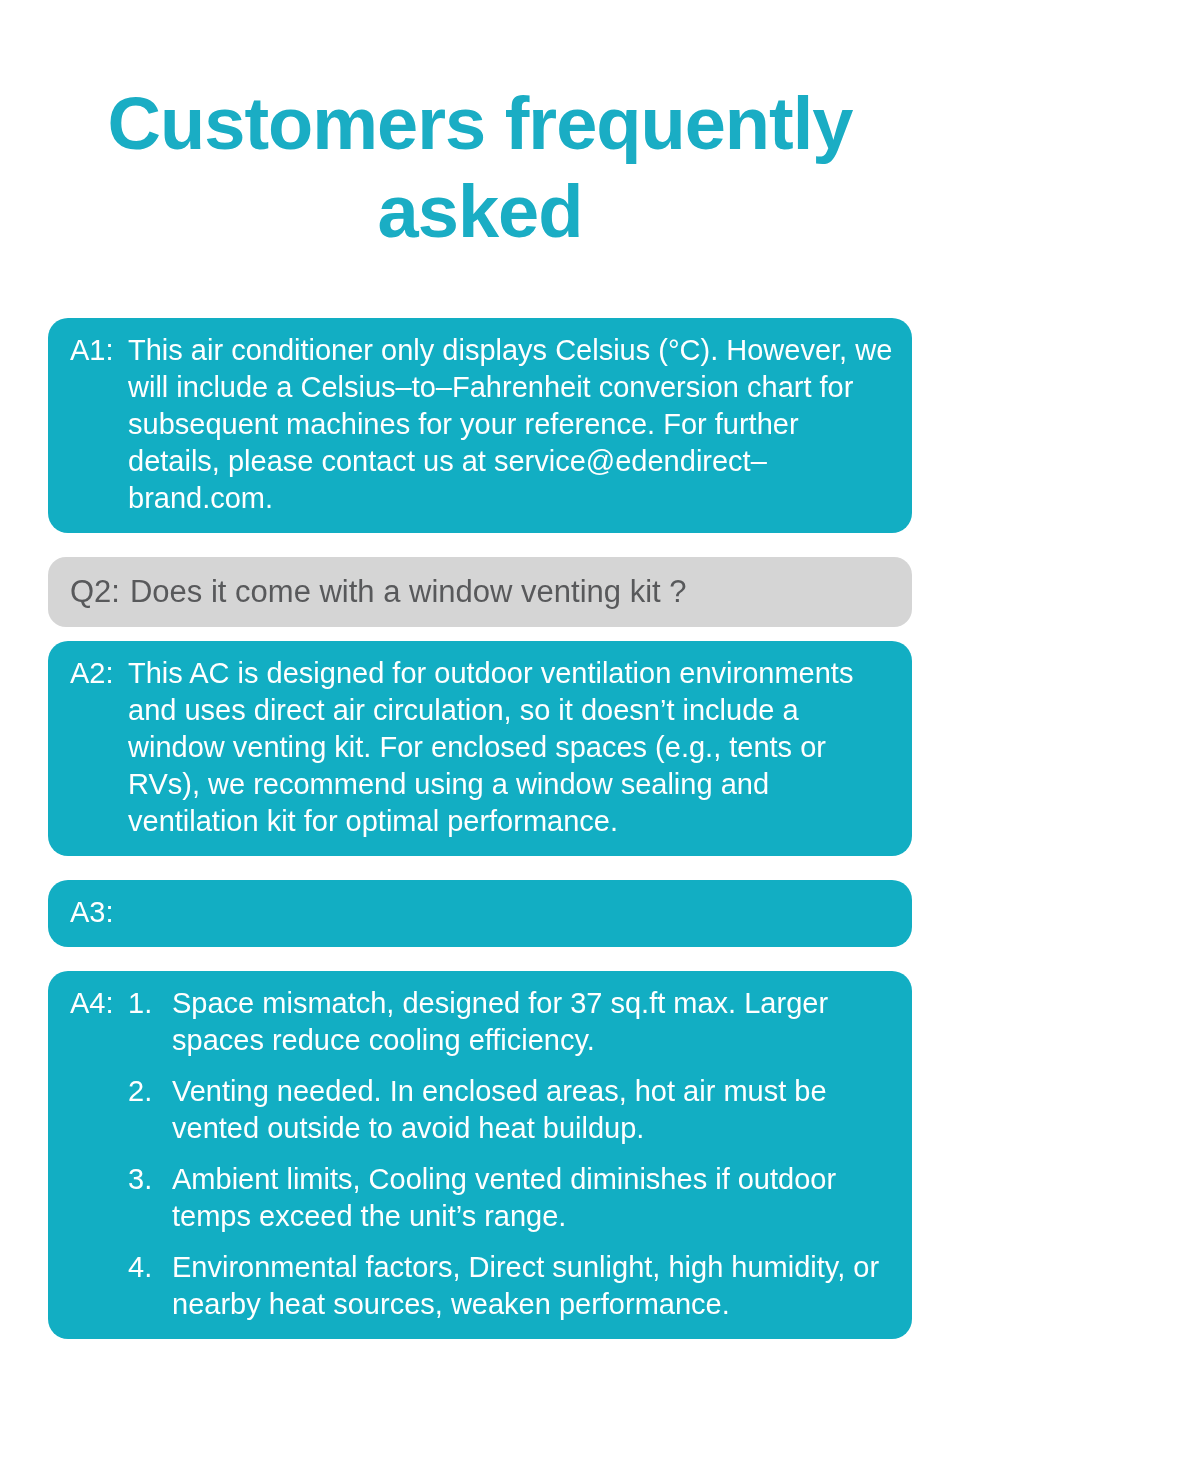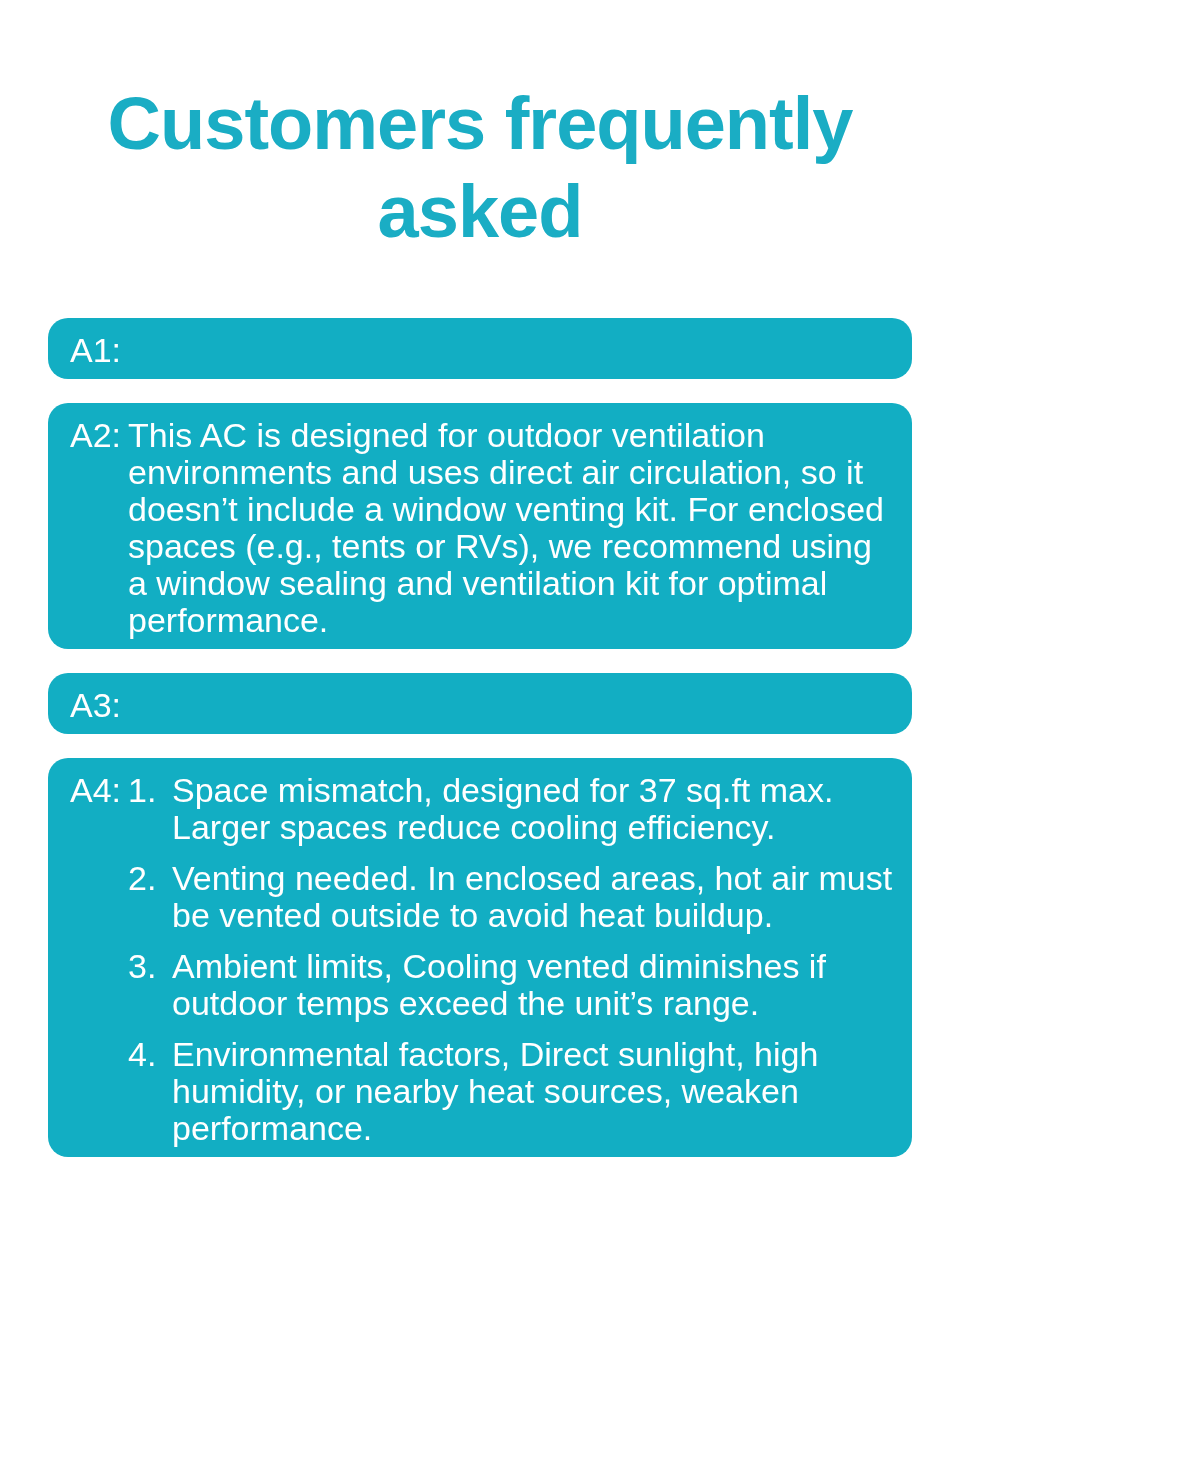--- a/index.html
+++ b/index.html
@@ -39,23 +39,23 @@
     padding: 16px 22px;
     font-size: 31px;
     line-height: 38px;
     color: var(--question-text);
     margin-bottom: 14px;
   }
   .q-label { margin-right: 10px; }
   .a-box {
     background: var(--accent);
     border-radius: 20px;
-    padding: 14px 16px 10px 22px;
+    padding: 14px 16px 16px 22px;
     color: var(--answer-text);
-    font-size: 34px;
+    font-size: 29px;
     line-height: 37px;
     display: flex;
     align-items: flex-start;
     margin-bottom: 24px;
   }
   .a-label { flex: 0 0 58px; }
   .a-text { flex: 1; }
   .a-list { margin: 0; padding: 0; list-style: none; flex: 1; }
   .a-item { display: flex; align-items: flex-start; margin-bottom: 14px; }
   .a-item:last-child { margin-bottom: 0; }
@@ -64,22 +64,26 @@
 </style>
 </head>
 <body>
 
 <div class="page">
 
   <h1 class="title">Customers frequently asked</h1>
 
   <div class="a-box">
     <span class="a-label">A1:</span>
+    <div class="a-text">This air conditioner only displays Celsius (°C). However, we will include a Celsius–to–Fahrenheit conversion chart for subsequent machines for your reference. For further details, please contact us at service@edendirect–brand.com.</div>
   </div>
 
+  <div class="q-bar">
+    <span class="q-label">Q2:</span><span>Does it come with a window venting kit ?</span>
+  </div>
   <div class="a-box">
     <span class="a-label">A2:</span>
     <div class="a-text">This AC is designed for outdoor ventilation environments and uses direct air circulation, so it doesn’t include a window venting kit. For enclosed spaces (e.g., tents or RVs), we recommend using a window sealing and ventilation kit for optimal performance.</div>
   </div>
 
   <div class="a-box">
     <span class="a-label">A3:</span>
   </div>
 
   <div class="a-box">

